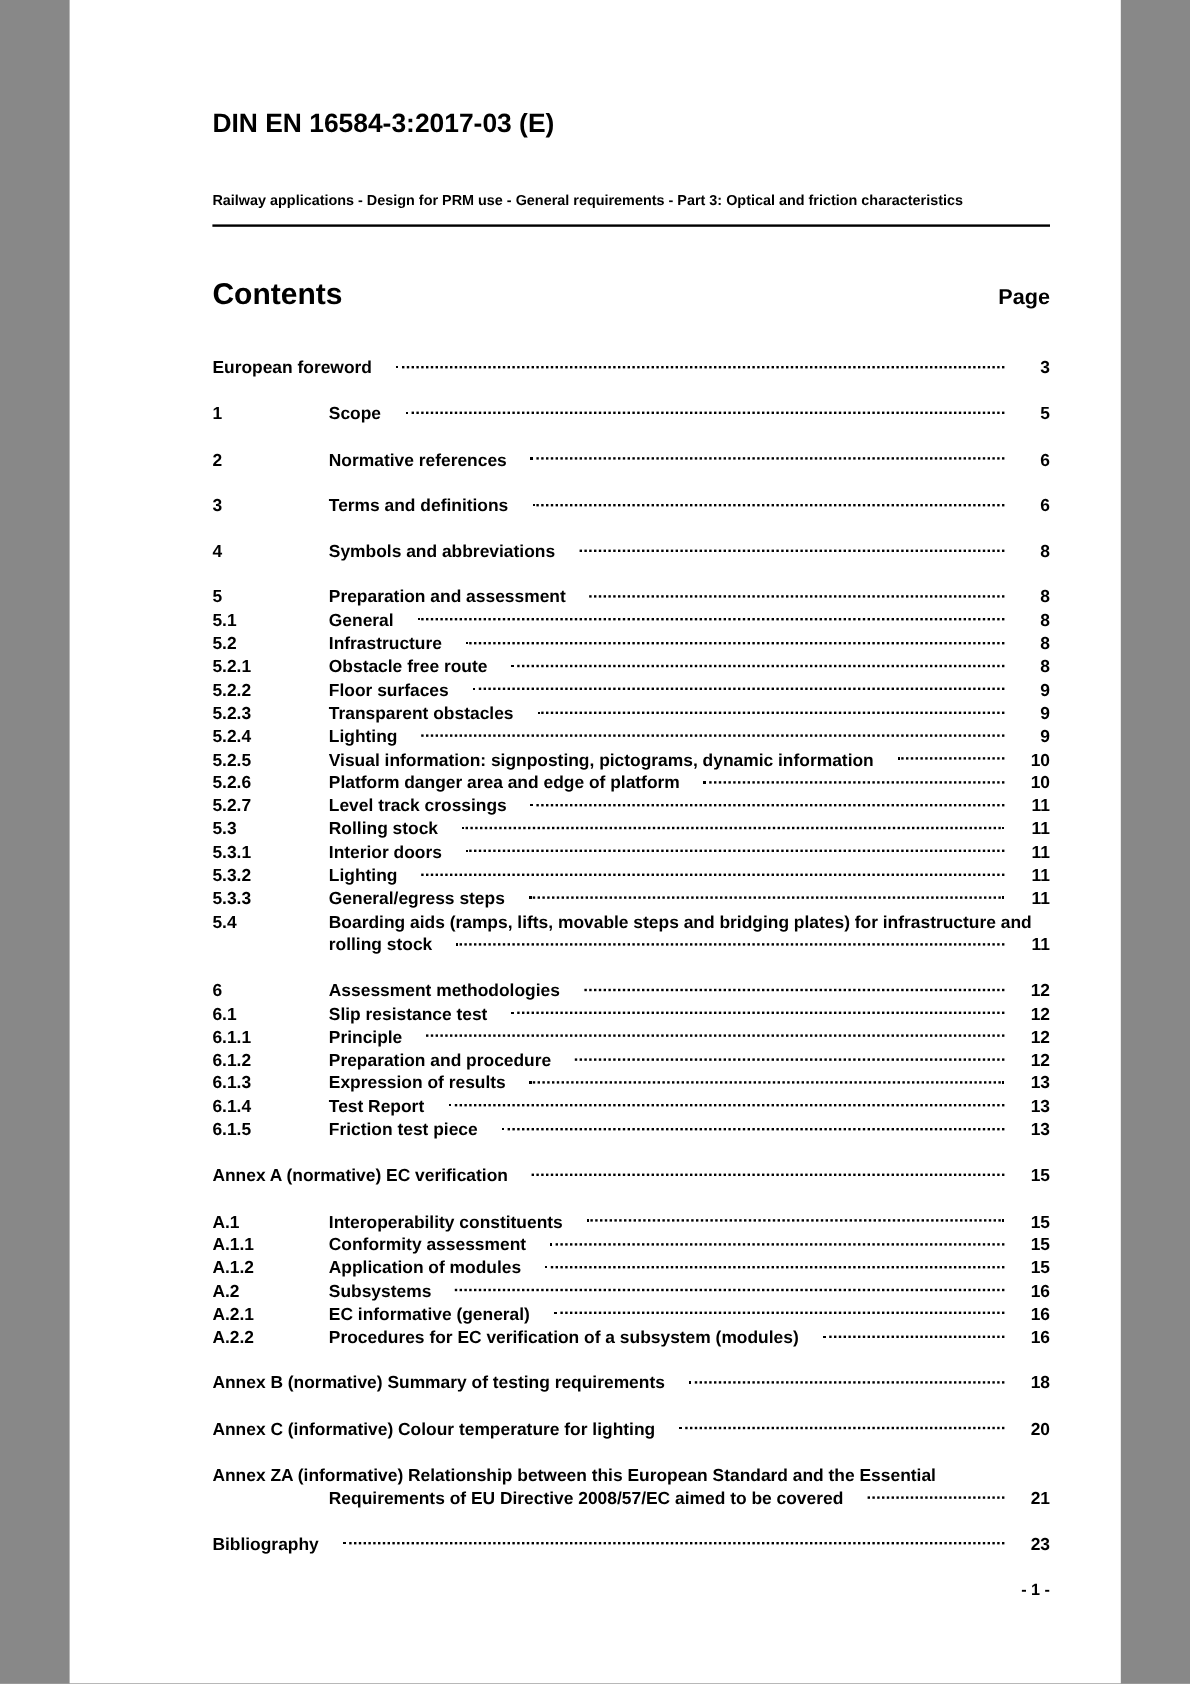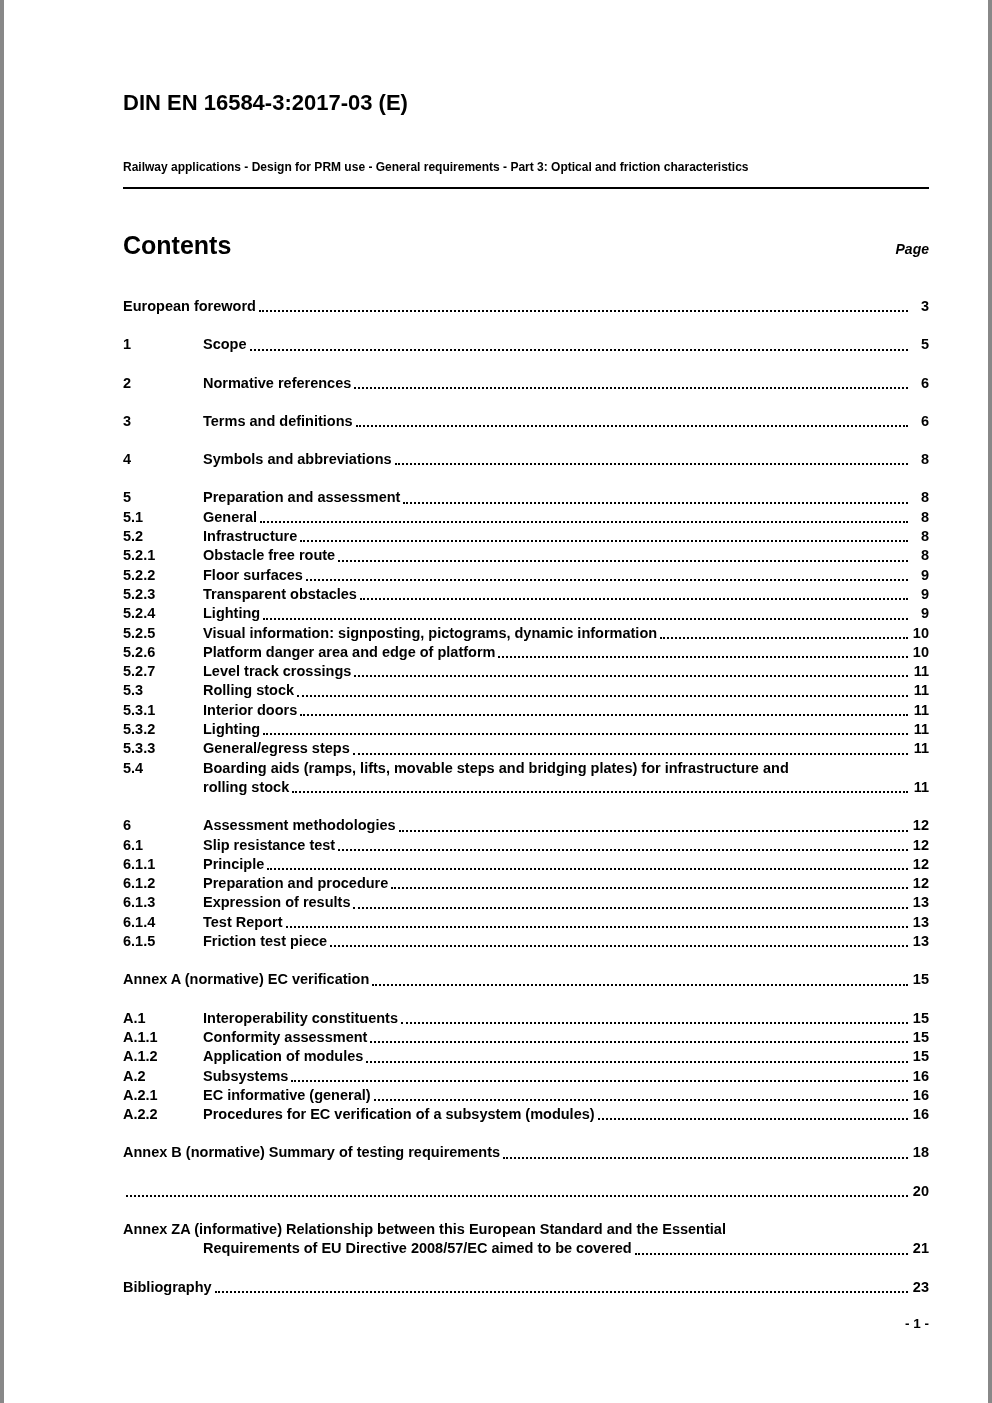--- a/index.html
+++ b/index.html
@@ -1,18 +1,18 @@
 <!DOCTYPE html>
 <html><head>
 <meta charset="utf-8">
 <style>
   html, body { margin: 0; padding: 0; background: #888; }
   .page {
     position: relative;
-    width: 984px;
+    width: 876px;
     height: 1403px;
     margin: 0 auto;
     background: #ffffff;
     box-sizing: border-box;
     padding: 90px 59px 0 119px;
     overflow: hidden;
     font-family: "Liberation Sans", "DejaVu Sans", sans-serif;
     font-weight: 700;
     color: #000;
   }
@@ -32,30 +32,31 @@
     margin-top: 8px;
     width: 100%;
   }
   .contents-row {
     display: flex;
     justify-content: space-between;
     align-items: baseline;
     margin-top: 44px;
   }
   .contents-heading { font-size: 25px; line-height: 24px; }
-  .page-label { font-size: 14px; font-style: italic; }
+  .page-label { font-size: 18px; }
   .toc {
     margin-top: 40px;
     font-size: 14.5px;
   }
   .toc-group { margin-bottom: 19px; }
   .toc-row {
     display: flex;
-    align-items: flex-end;
+    align-items: center;
     line-height: 19.3px;
+    gap: 17px;
   }
   .num { flex: 0 0 80px; }
   .title { flex: 0 0 auto; white-space: nowrap; }
   .leader {
     flex: 1 1 auto;
     min-width: 10px;
     border-bottom: 2px dotted #000;
     margin: 0 3px 4px 3px;
   }
   .pg { flex: 0 0 auto; min-width: 18px; text-align: right; }
@@ -307,20 +308,21 @@
       </div>
       <div class="toc-group">
         <div class="toc-row">
           <span class="title">Annex B (normative) Summary of testing requirements</span>
           <span class="leader"></span>
           <span class="pg">18</span>
         </div>
       </div>
       <div class="toc-group">
         <div class="toc-row">
+          <span class="title">Annex C (informative) Colour temperature for lighting</span>
           <span class="leader"></span>
           <span class="pg">20</span>
         </div>
       </div>
       <div class="toc-group">
         <div class="toc-row">
           <span class="title">Annex ZA (informative) Relationship between this European Standard and the Essential</span>
         </div>
         <div class="toc-row">
           <span class="num"></span>

